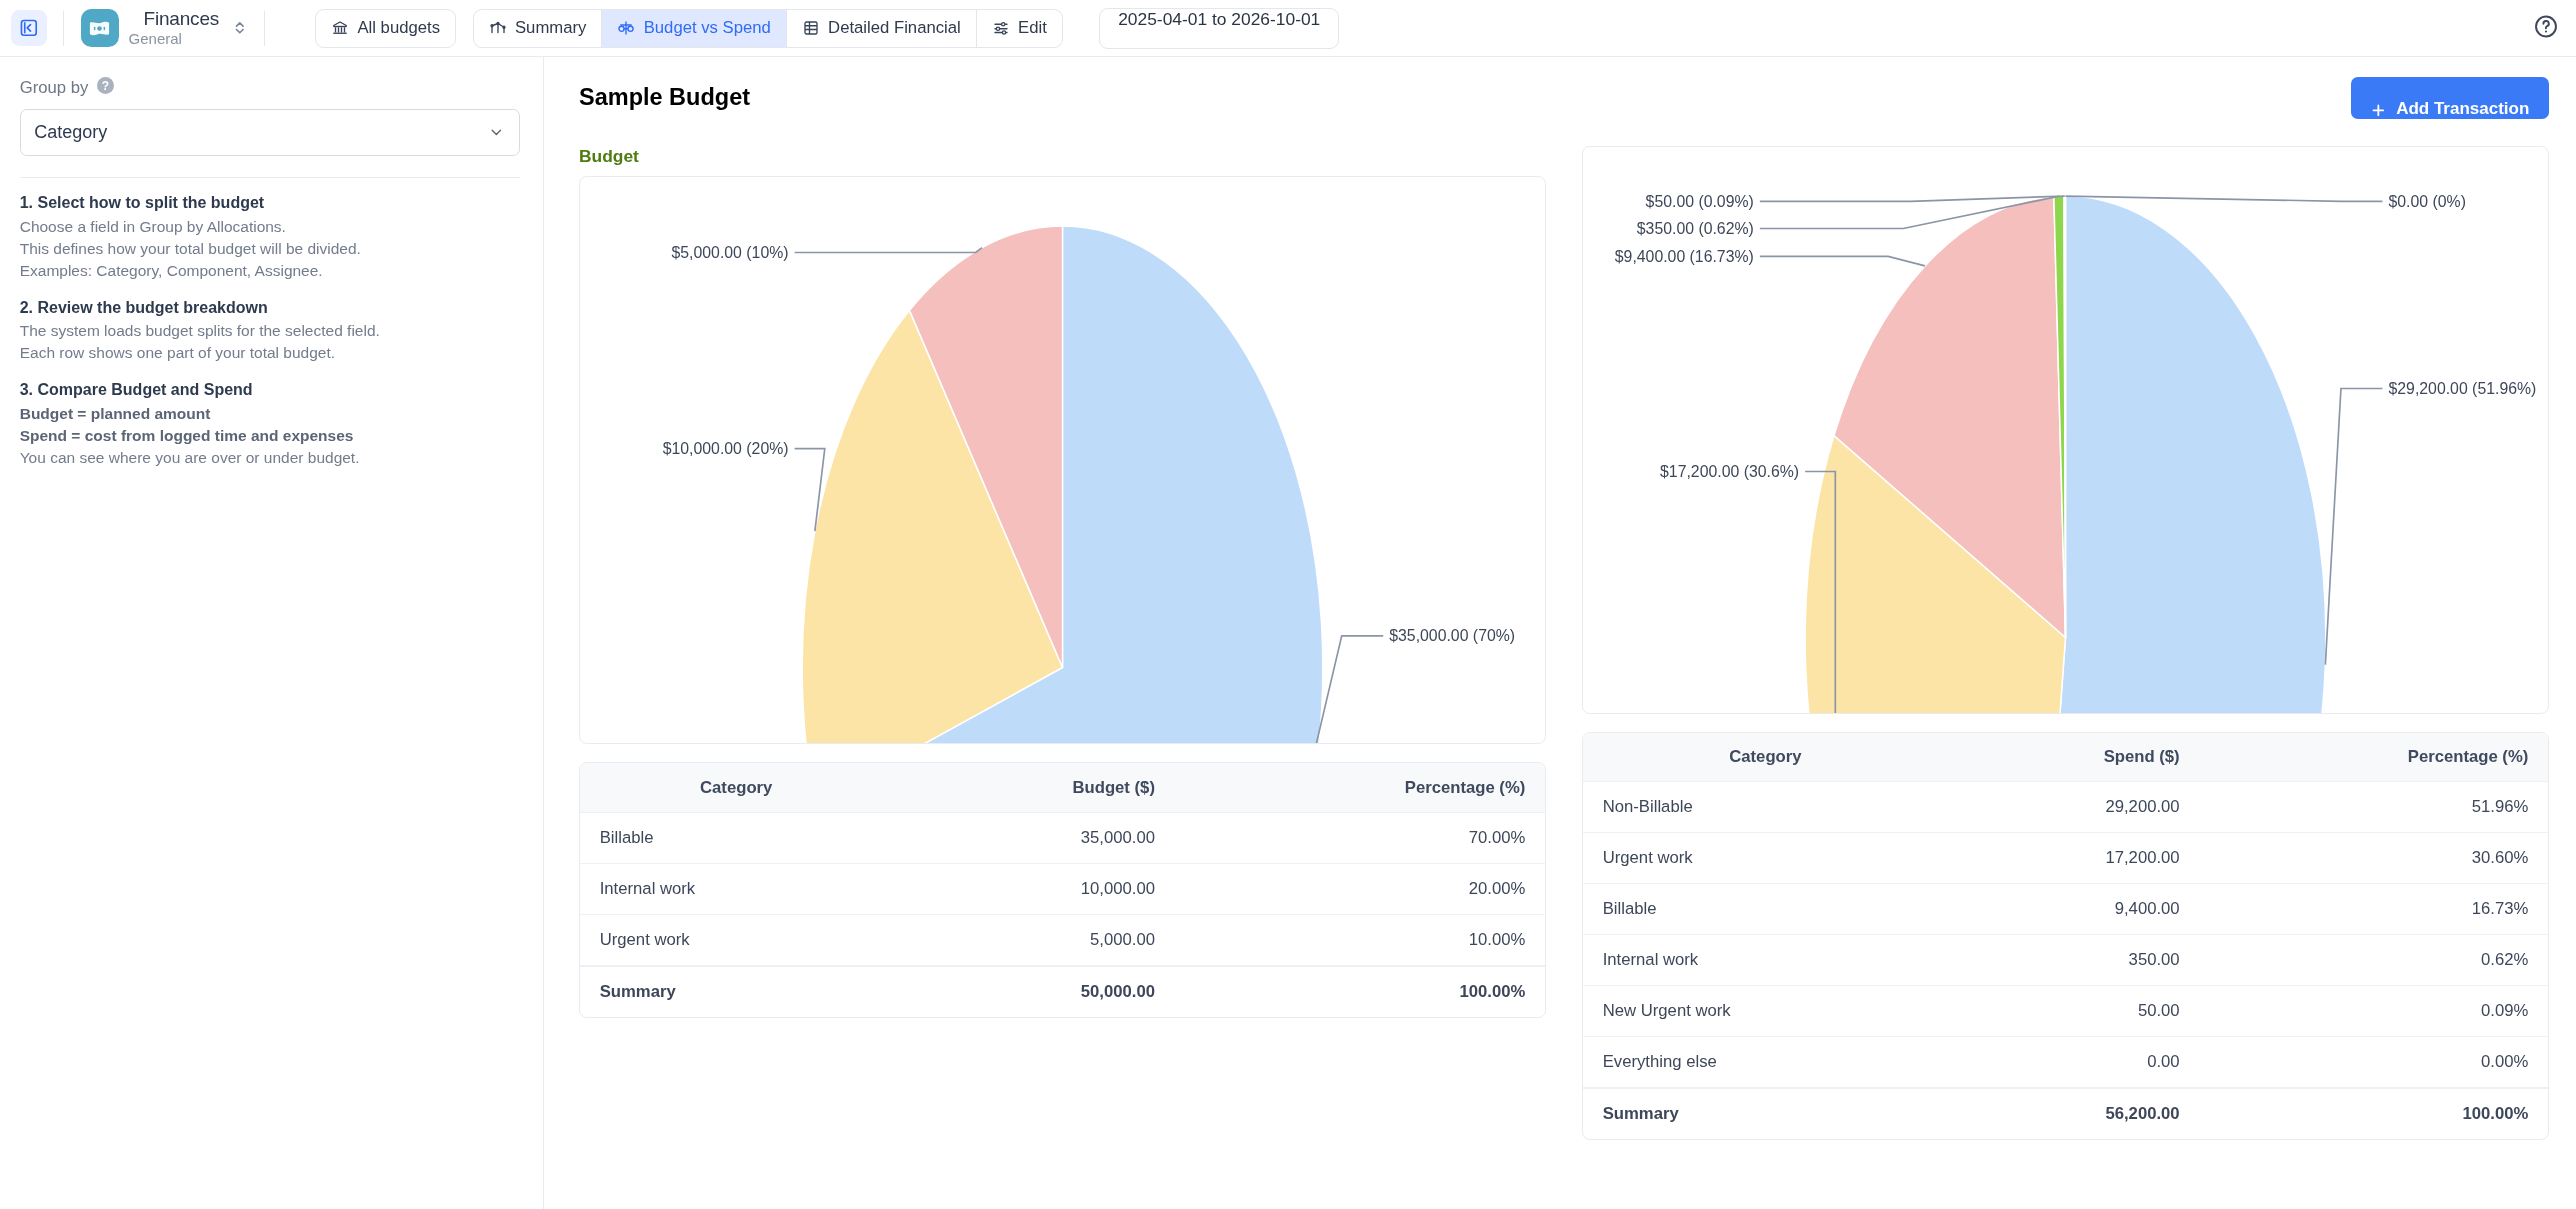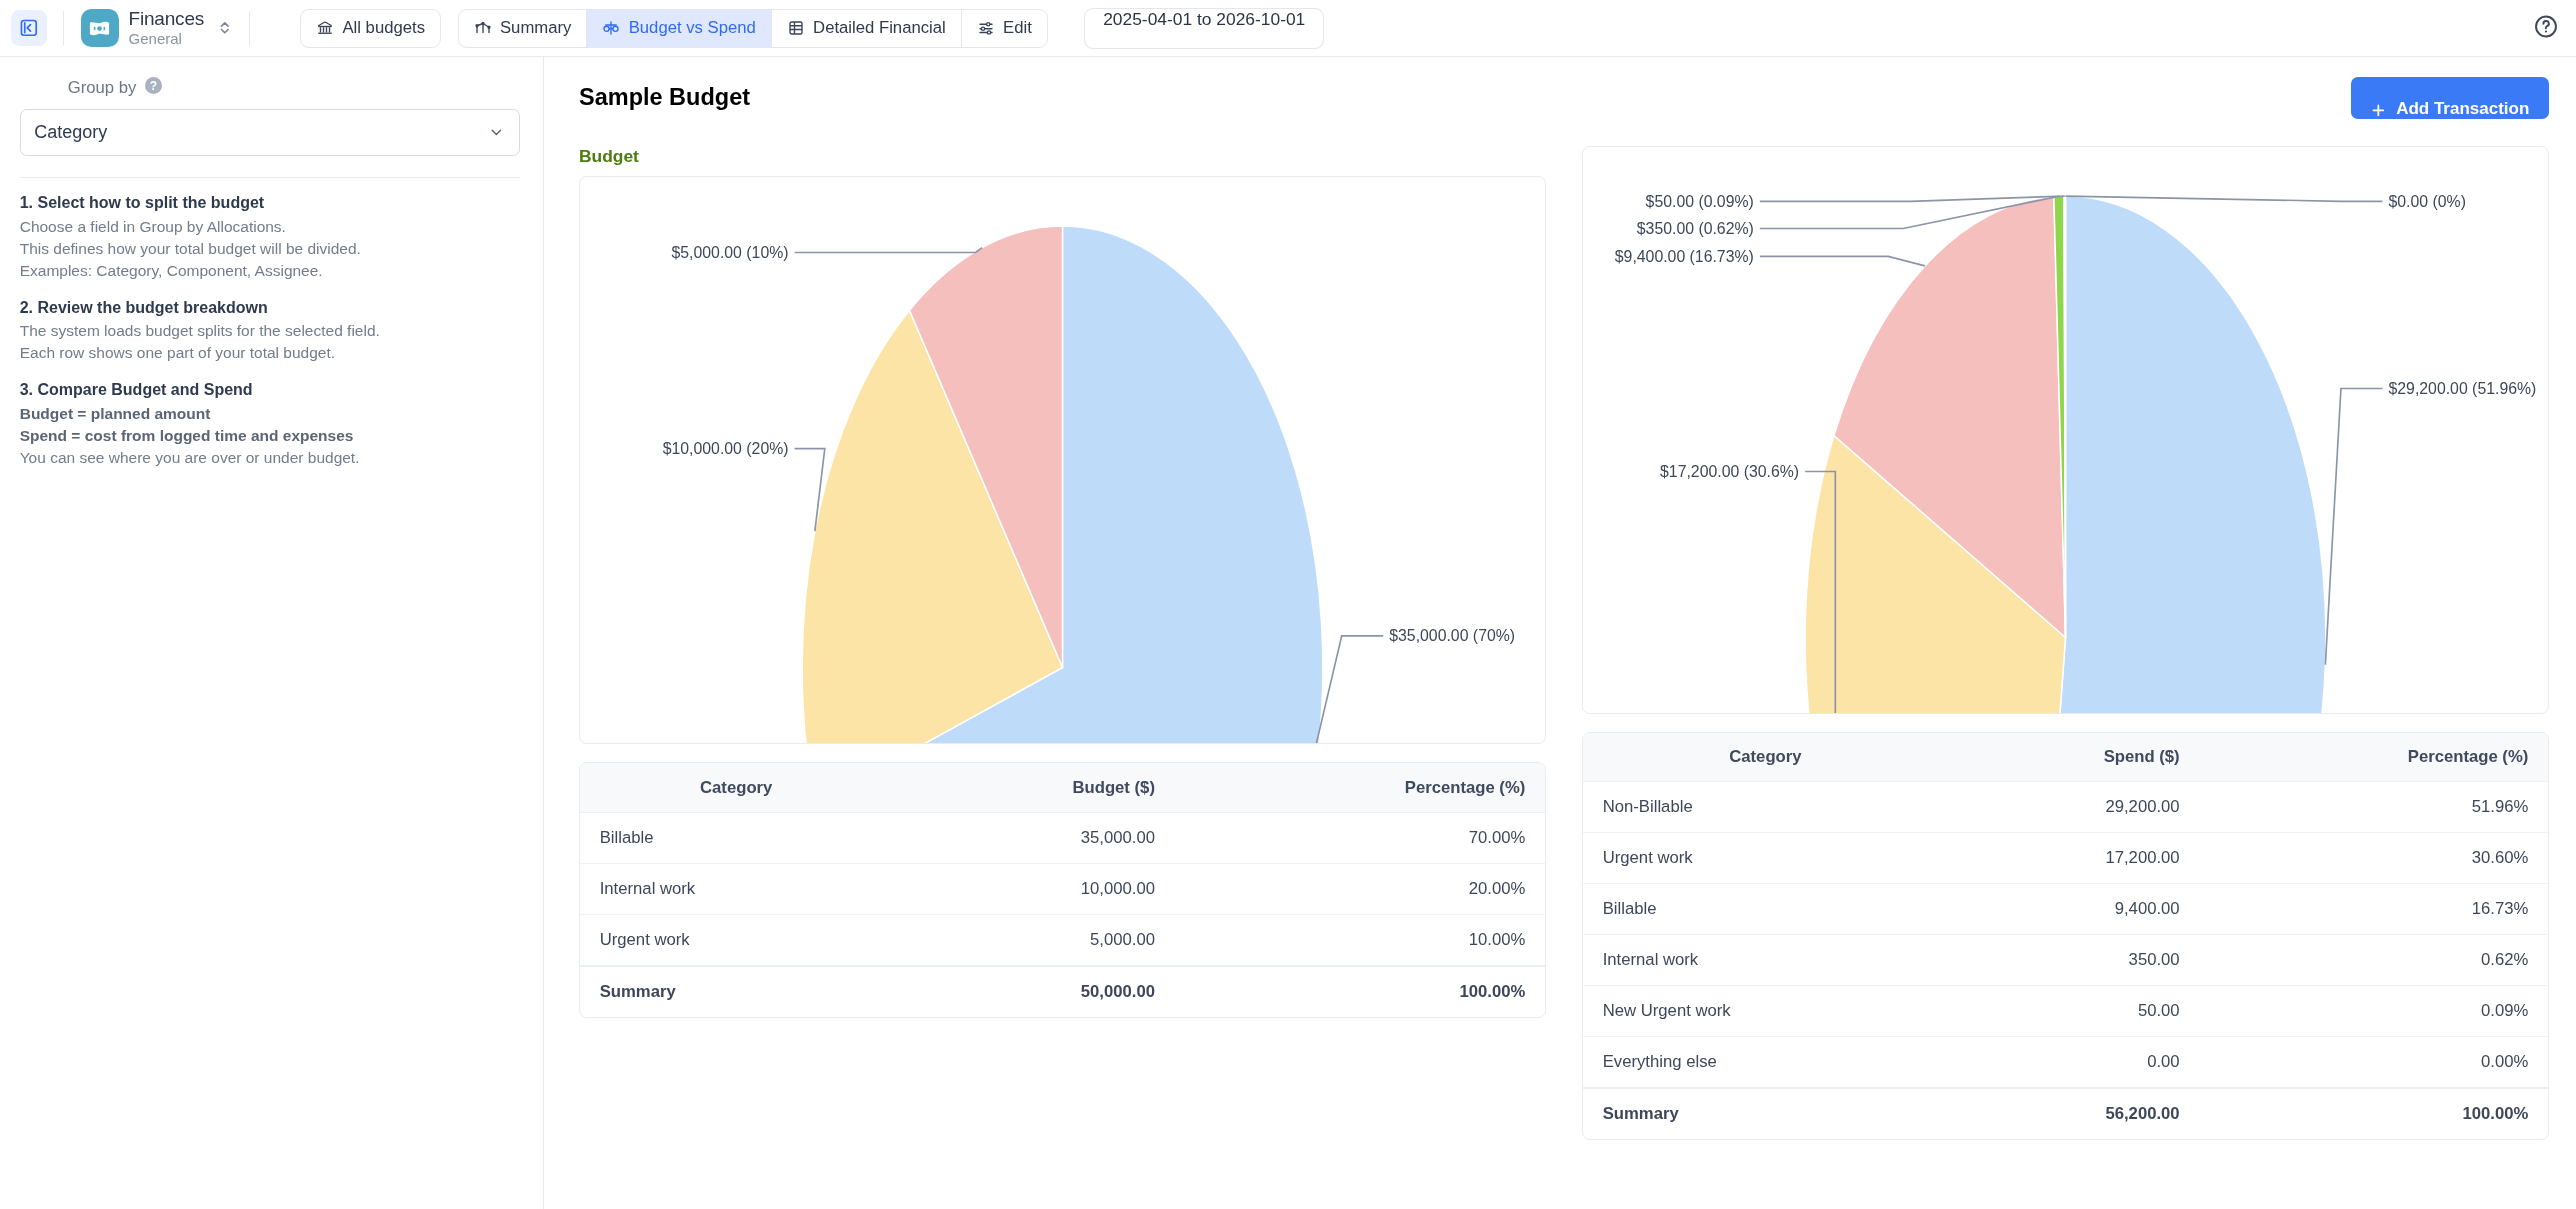--- a/index.html
+++ b/index.html
@@ -32,21 +32,21 @@
   .vdiv { width: 0.8px; height: 35px; background: #e4e7ec; margin: 0 16.7px; flex: none; }
 
   .proj { display: flex; align-items: center; gap: 9.8px; flex: none; }
   .proj-logo {
     width: 38px; height: 38px; border-radius: 10.6px;
     background: #4fa8c5;
     display: flex; align-items: center; justify-content: center;
     flex: none;
   }
   .proj-text { line-height: 1.15; }
-  .proj-name { font-size: 19px; color: #2e3a4e; font-weight: 400; letter-spacing: -0.2px;}
+  .proj-name { font-size: 19px; color: #2e3a4e; font-weight: 400; letter-spacing: -0.2px; margin-left: 15px;}
   .proj-sub { font-size: 15px; color: #8a93a3; }
   .proj-caret { margin-left: 4.5px; display:flex; flex-direction:column; gap:2.3px; cursor:pointer; }
 
   .tabs { display: flex; align-items: center; gap: 16.7px; margin-left: 21px; padding-left: 13px; }
   .tabgroup {
     display: flex; align-items: stretch;
     border: 0.8px solid #e3e6eb; border-radius: 9px;
     overflow: hidden; height: 39px;
     background: #fff;
   }
@@ -77,21 +77,21 @@
   .body { display: flex; height: calc(1209px - 57px); }
 
   .sidebar {
     width: 544px; flex: none;
     border-right: 0.8px solid #e9ecef;
     padding: 21px 19.7px 0 19.7px;
     background: #fff;
   }
   .groupby-row { display:flex; align-items:center; gap: 8.3px; margin-bottom: 10.6px; }
   .groupby-label { font-size: 16.7px; color: #6b7policy; }
-  .groupby-label { color:#6b7step;margin-left:48px; }
+  .groupby-label { color:#6b7step; }
   .groupby-label { color: #6c7688; }
   .help-dot {
     width: 17.4px; height: 17.4px; border-radius: 50%;
     background: #aab2c0; color: #fff; font-size: 12px; font-weight: bold;
     display:flex; align-items:center; justify-content:center;
     cursor: pointer; margin-top:-4.5px;
   }
   .select {
     width: 500px; height: 47px;
     border: 0.8px solid #d6dbe3; border-radius: 6.8px;

